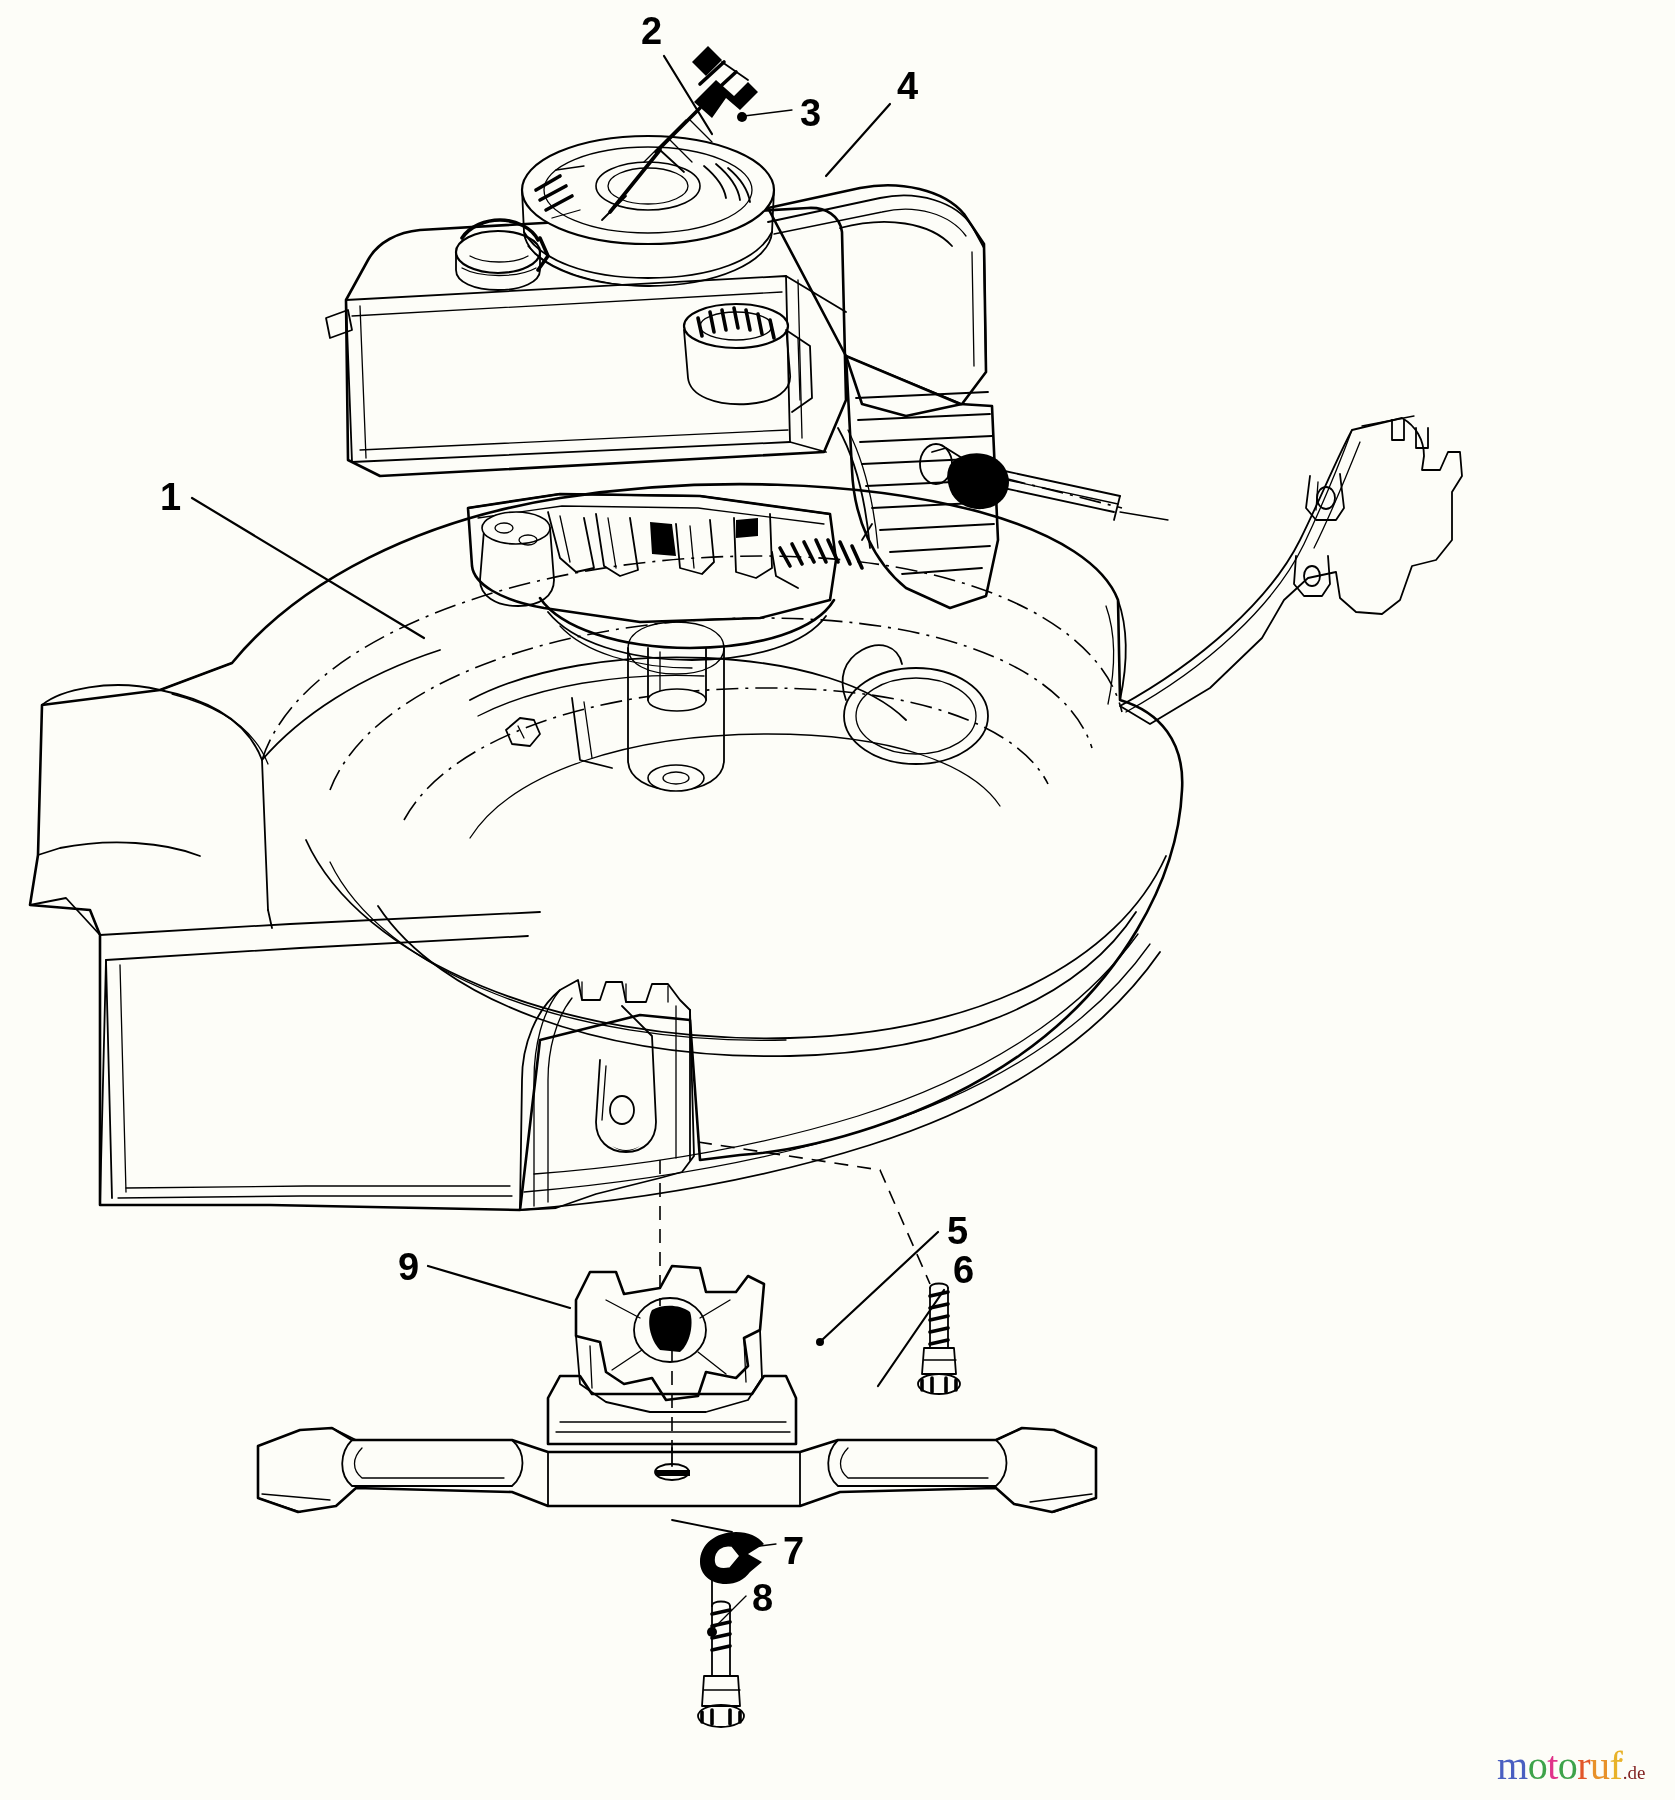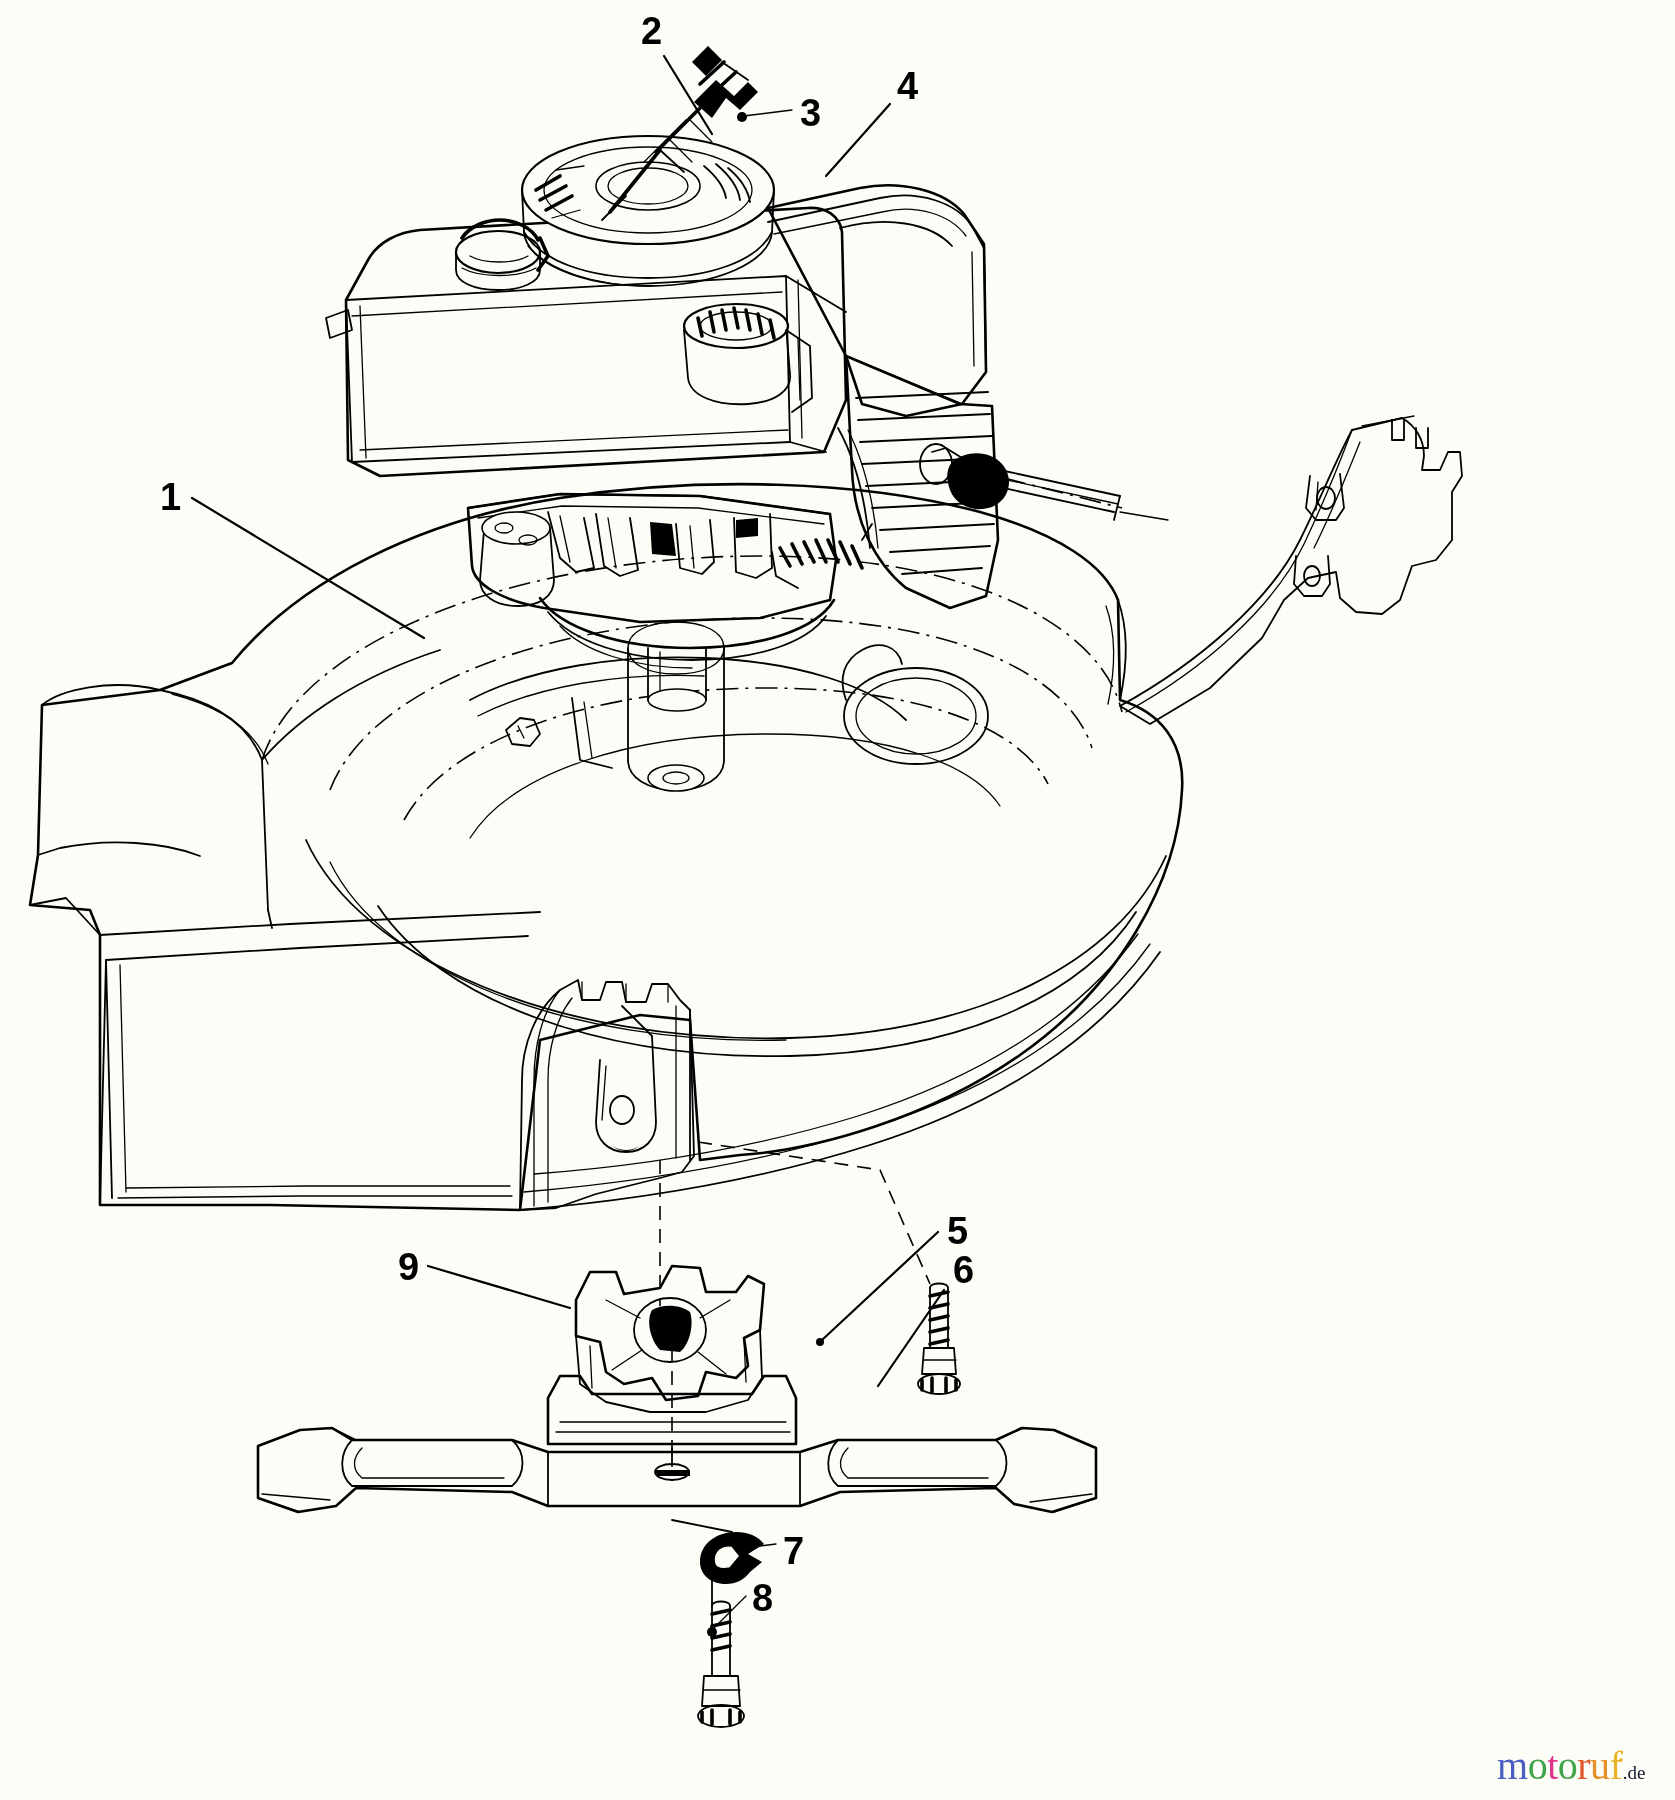--- a/index.html
+++ b/index.html
@@ -29,21 +29,21 @@
     white-space:nowrap;
     user-select:none;
   }
   #logo .dot{
     font-size:14px;
     vertical-align:super;
     margin-left:-4px;
   }
   #logo .tld{
     font-size:19px;
-    color:#0f172a;
+    color:#7f1d1d;
     letter-spacing:0px;
   }
 </style>
 </head>
 <body>
 
 <div id="page">
 
   <svg id="diagram" viewBox="0 0 1675 1800" xmlns="http://www.w3.org/2000/svg">
     <defs>

